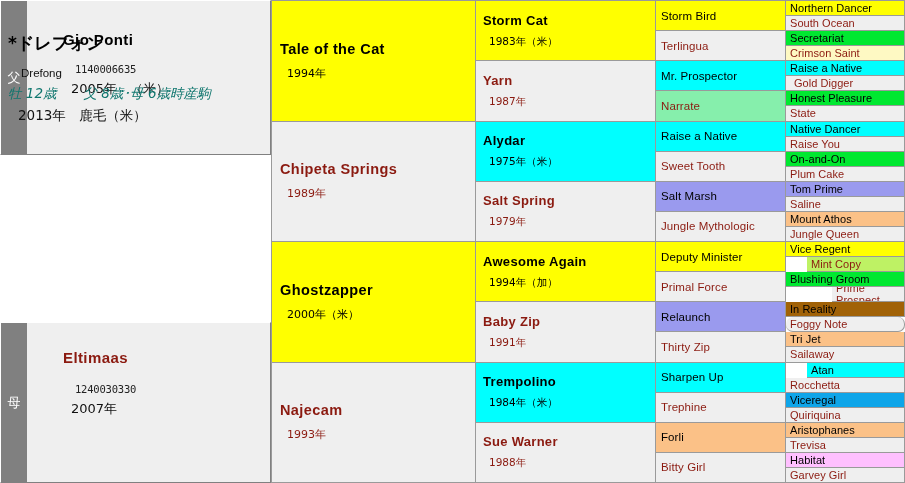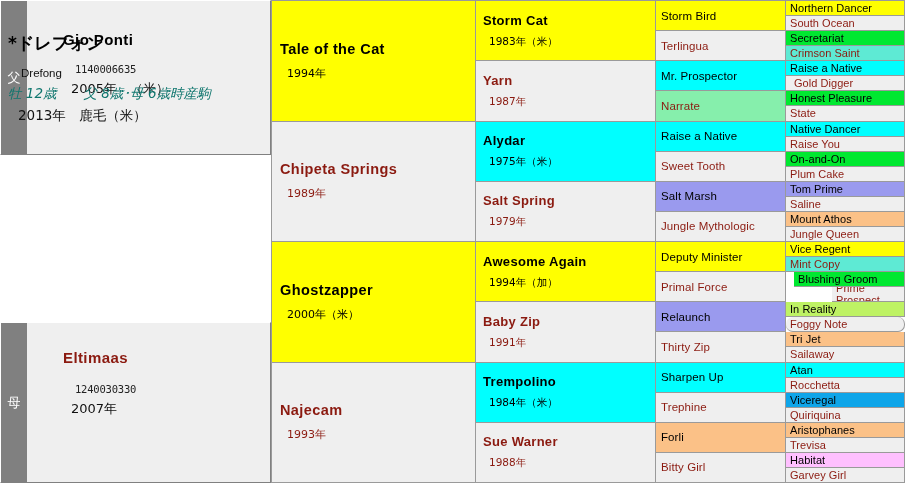--- a/index.html
+++ b/index.html
@@ -294,42 +294,42 @@
         <div class="cell small f" style="flex: 1 1 0px; background: rgb(239, 239, 239);">Thirty Zip</div>
         <div class="cell small m" style="flex: 1 1 0px; background: rgb(0, 255, 255);">Sharpen Up</div>
         <div class="cell small f" style="flex: 1 1 0px; background: rgb(239, 239, 239);">Trephine</div>
         <div class="cell small m" style="flex: 1 1 0px; background: rgb(251, 193, 135);">Forli</div>
         <div class="cell small f" style="flex: 1 1 0px; background: rgb(239, 239, 239);">Bitty Girl</div>
       </div>
     <div class="pcol" id="col-gen5">
         <div class="cell tiny m" style="flex: 1 1 0px; background: rgb(255, 255, 0);">Northern Dancer</div>
         <div class="cell tiny f" style="flex: 1 1 0px; background: rgb(239, 239, 239);">South Ocean</div>
         <div class="cell tiny m" style="flex: 1 1 0px; background: rgb(0, 232, 48);">Secretariat</div>
-        <div class="cell tiny f" style="flex: 1 1 0px; background: #5eead4;">Crimson Saint</div>
+        <div class="cell tiny f" style="flex: 1 1 0px; background: #fef9c3;">Crimson Saint</div>
         <div class="cell tiny m" style="flex: 1 1 0px; background: rgb(0, 255, 255);">Raise a Native</div>
         <div class="cell tiny f" style="flex: 1 1 0px; background: rgb(239, 239, 239); padding-left: 8px;">Gold Digger</div>
         <div class="cell tiny m" style="flex: 1 1 0px; background: rgb(0, 232, 48);">Honest Pleasure</div>
         <div class="cell tiny f" style="flex: 1 1 0px; background: rgb(239, 239, 239);">State</div>
         <div class="cell tiny m" style="flex: 1 1 0px; background: rgb(0, 255, 255);">Native Dancer</div>
         <div class="cell tiny f" style="flex: 1 1 0px; background: rgb(239, 239, 239);">Raise You</div>
         <div class="cell tiny m" style="flex: 1 1 0px; background: rgb(0, 232, 48);">On-and-On</div>
         <div class="cell tiny f" style="flex: 1 1 0px; background: rgb(239, 239, 239);">Plum Cake</div>
         <div class="cell tiny m" style="flex: 1 1 0px; background: rgb(154, 154, 238);">Tom Prime</div>
         <div class="cell tiny f" style="flex: 1 1 0px; background: rgb(239, 239, 239);">Saline</div>
         <div class="cell tiny m" style="flex: 1 1 0px; background: rgb(251, 193, 135);">Mount Athos</div>
         <div class="cell tiny f" style="flex: 1 1 0px; background: rgb(239, 239, 239);">Jungle Queen</div>
         <div class="cell tiny m" style="flex: 1 1 0px; background: rgb(255, 255, 0);">Vice Regent</div>
-        <div class="cell tiny f" style="flex: 1 1 0px; background: #5eead4;">Mint Copy</div>
-        <div class="cell tiny m" style="flex: 1 1 0px; background: rgb(0, 232, 48); margin-left: 8px;">Blushing Groom</div>
+        <div class="cell tiny f" style="flex: 1 1 0px; background: #bef264; margin-left: 21px;">Mint Copy</div>
+        <div class="cell tiny m" style="flex: 1 1 0px; background: rgb(0, 232, 48);">Blushing Groom</div>
         <div class="cell tiny f" style="flex: 1 1 0px; background: rgb(239, 239, 239); margin-left: 46px;">Prime Prospect</div>
-        <div class="cell tiny m" style="flex: 1 1 0px; background: #bef264;">In Reality</div>
+        <div class="cell tiny m" style="flex: 1 1 0px; background: #a16207;">In Reality</div>
         <div class="cell tiny f" style="flex: 1 1 0px; background: rgb(239, 239, 239); border-radius: 7px;">Foggy Note</div>
         <div class="cell tiny m" style="flex: 1 1 0px; background: rgb(251, 193, 135);">Tri Jet</div>
         <div class="cell tiny f" style="flex: 1 1 0px; background: rgb(239, 239, 239);">Sailaway</div>
-        <div class="cell tiny m" style="flex: 1 1 0px; background: rgb(0, 255, 255);">Atan</div>
+        <div class="cell tiny m" style="flex: 1 1 0px; background: rgb(0, 255, 255); margin-left: 21px;">Atan</div>
         <div class="cell tiny f" style="flex: 1 1 0px; background: rgb(239, 239, 239);">Rocchetta</div>
         <div class="cell tiny m" style="flex: 1 1 0px; background: #0ea5e9;">Viceregal</div>
         <div class="cell tiny f" style="flex: 1 1 0px; background: rgb(239, 239, 239);">Quiriquina</div>
         <div class="cell tiny m" style="flex: 1 1 0px; background: rgb(251, 193, 135);">Aristophanes</div>
         <div class="cell tiny f" style="flex: 1 1 0px; background: rgb(239, 239, 239);">Trevisa</div>
         <div class="cell tiny m" style="flex: 1 1 0px; background: rgb(255, 192, 255);">Habitat</div>
         <div class="cell tiny f" style="flex: 1 1 0px; background: rgb(239, 239, 239);">Garvey Girl</div>
       </div>
   </div>
 

